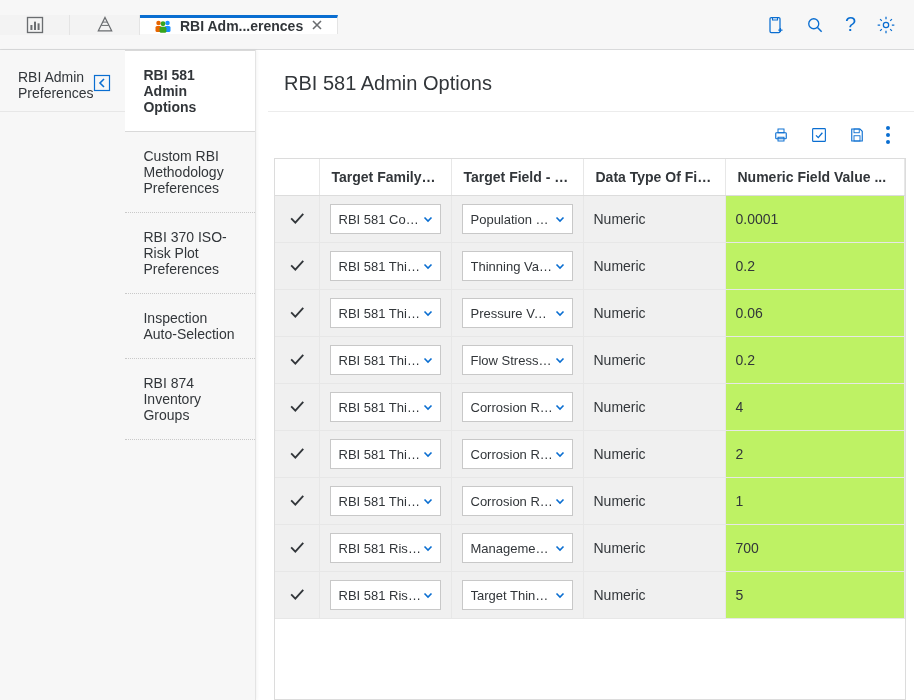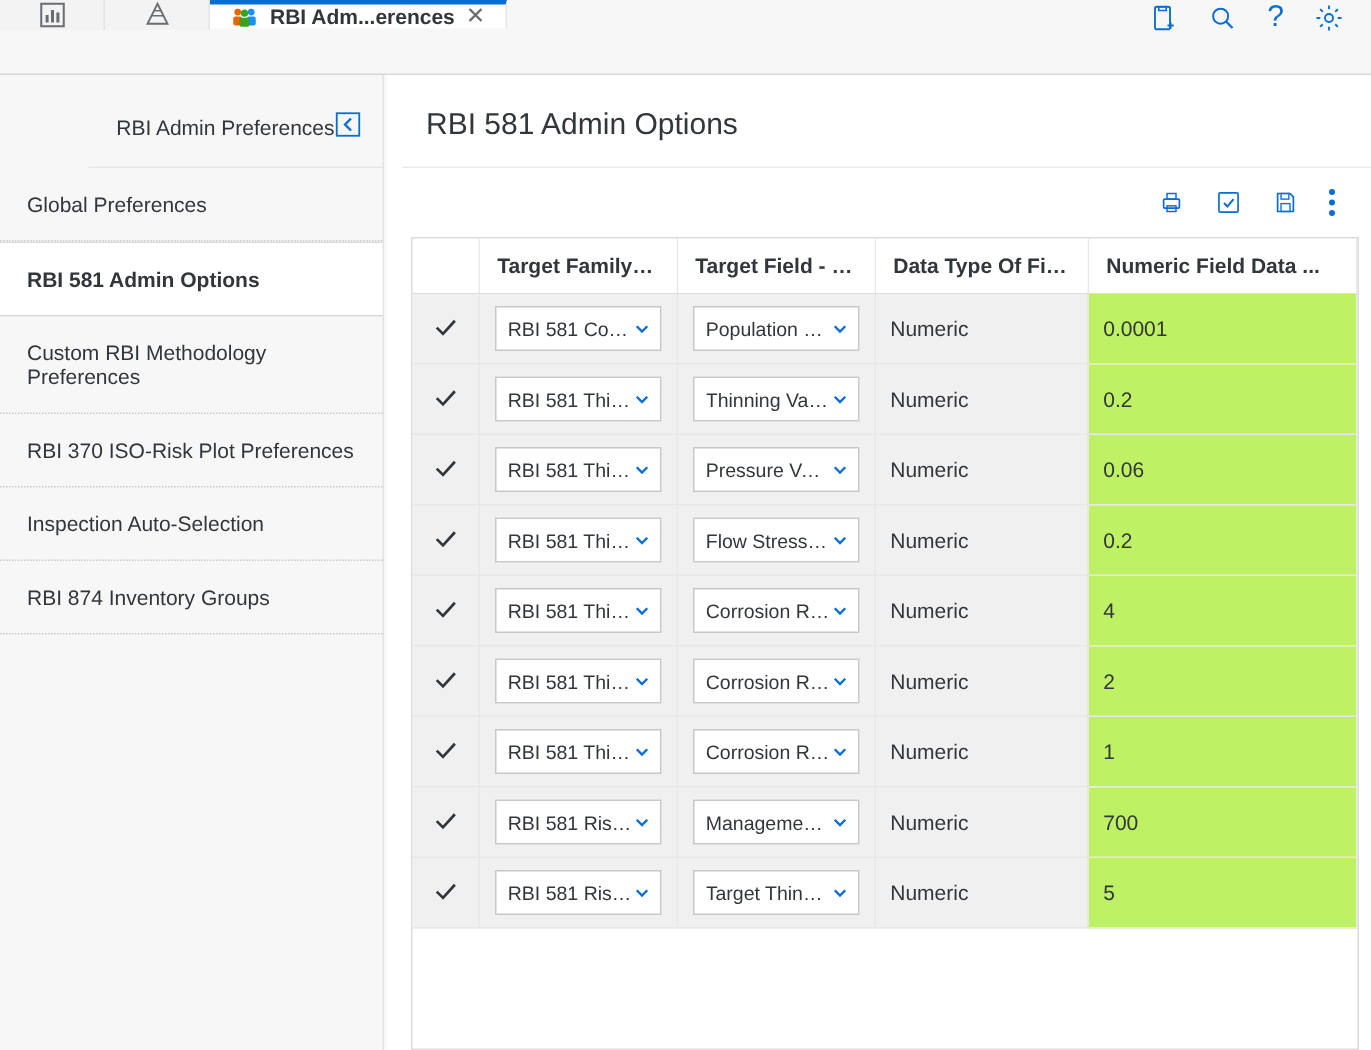--- a/index.html
+++ b/index.html
@@ -10,21 +10,21 @@
     background: #fff;
     width: 914px;
     height: 700px;
     overflow: hidden;
     display: flex;
     flex-direction: column;
   }
   
   .tabbar {
     display: flex;
-    align-items: flex-start;
+    align-items: center;
     height: 50px;
     border-bottom: 1px solid #d9dadb;
     background: #f7f7f7;
   }
   .tabbar .tab-icon-only {
     width: 70px;
     display: flex;
     align-items: center;
     justify-content: center;
     border-right: 1px solid #e4e4e4;
@@ -58,23 +58,22 @@
   .tabbar .actions .q-icon { color: #0a6ed1; font-size: 20px; font-weight: 500; cursor: pointer; }
 
   
   .main { display: flex; flex: 1; min-height: 0; }
 
   .sidebar {
     width: 256px;
     background: #f7f7f7;
     border-right: 1px solid #e4e4e4;
     display: flex;
-    flex-direction: column;
+    flex-direction: row;
     box-shadow: 1px 0 3px rgba(0,0,0,0.05);
-    align-items: flex-end;
   }
   .sidebar-header {
     display: flex;
     align-items: center;
     justify-content: space-between;
     padding: 14px 14px 6px 18px;
     height: 62px;
     border-bottom: 1px solid #e7e7e7;
   }
   .sidebar-header .title { font-size: 14px; font-weight: 500; color: #32363a; }
@@ -248,21 +247,20 @@
     <div class="sidebar-header">
       <span class="title">RBI Admin Preferences</span>
       <span class="collapse-btn">
         <svg width="18" height="18" viewBox="0 0 18 18">
             <rect x="1.5" y="1.5" width="15" height="15" fill="none" stroke="#0a6ed1" stroke-width="1.2"></rect>
             <path d="M11 5 L7 9 L11 13" fill="none" stroke="#0a6ed1" stroke-width="1.6"></path>
           </svg>
       </span>
     </div>
     <nav class="sidebar-list" id="sidebar-list">
-        <div class="sidebar-item"><span>Global Preferences</span></div>
         <div class="sidebar-item selected"><span>RBI 581 Admin Options</span></div>
         <div class="sidebar-item"><span>Custom RBI Methodology Preferences</span></div>
         <div class="sidebar-item"><span>RBI 370 ISO-Risk Plot Preferences</span></div>
         <div class="sidebar-item"><span>Inspection Auto-Selection</span></div>
         <div class="sidebar-item"><span>RBI 874 Inventory Groups</span></div>
       </nav>
   </aside>
 
   <section class="content">
     <div class="content-header">
@@ -300,21 +298,21 @@
               <col style="width:132px">
               <col style="width:142px">
               <col>
           </colgroup>
           <thead>
               <tr id="grid-head-row">
                 <th></th>
                 <th>Target Family - Va...</th>
                 <th>Target Field - Valu...</th>
                 <th>Data Type Of Field - ...</th>
-                <th>Numeric Field Data ...</th>
+                <th>Numeric Field Value ...</th>
               </tr>
             </thead>
           <tbody id="grid-body">
               <tr>
                 <td class="check-cell"><svg width="20" height="20" viewBox="0 0 24 24">
                     <path class="checkmark" d="M5 12.5 L10 17.5 L19.5 7"></path>
                   </svg></td>
                 <td>
                   <div class="dropdown-cell">
                     <span class="dd-text">RBI 581 Consequence</span>

